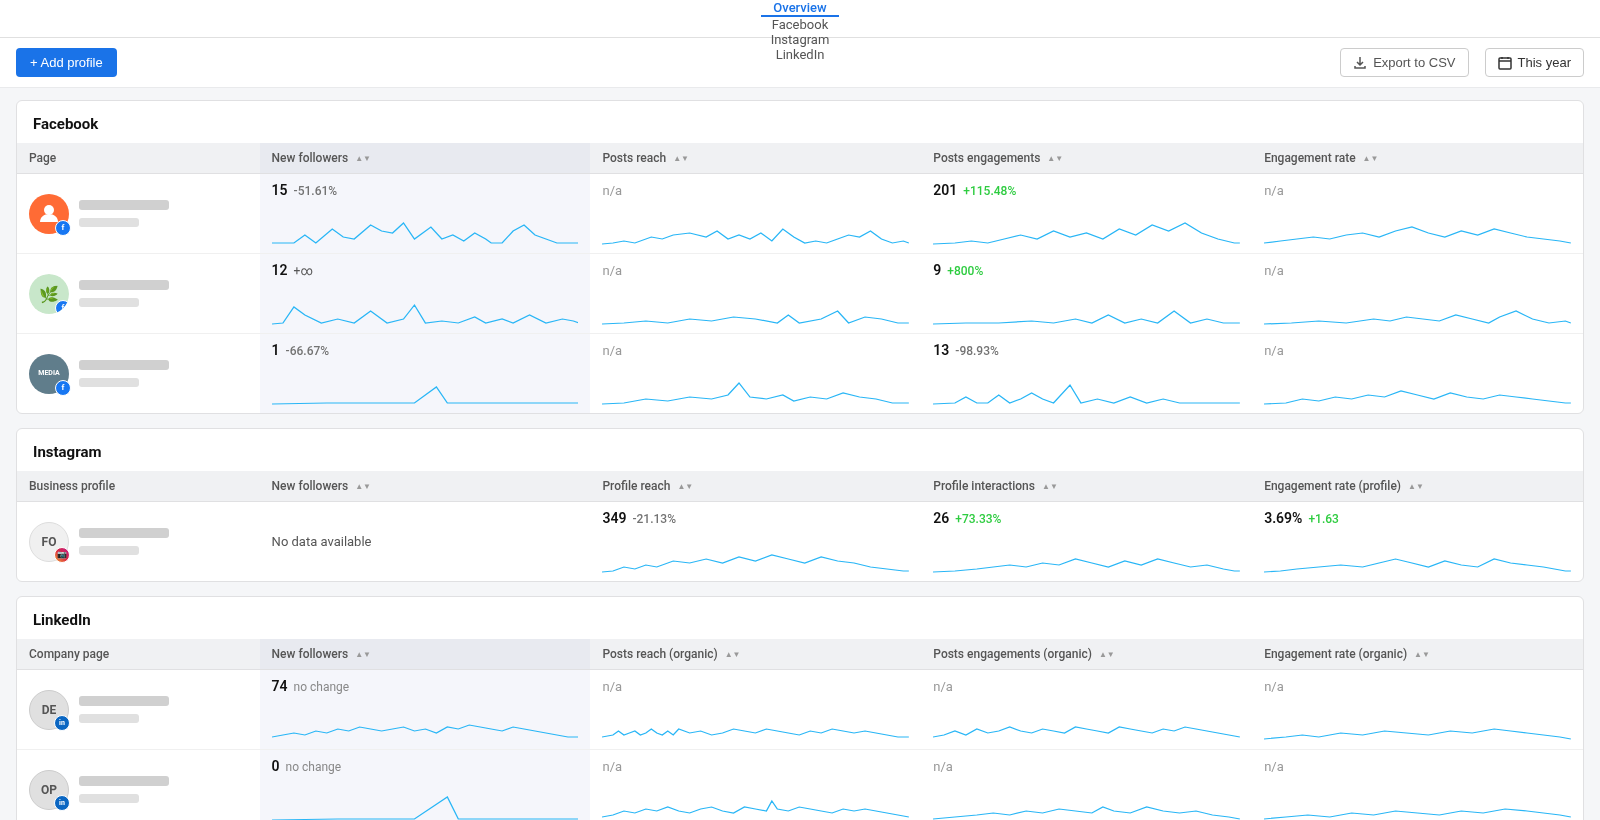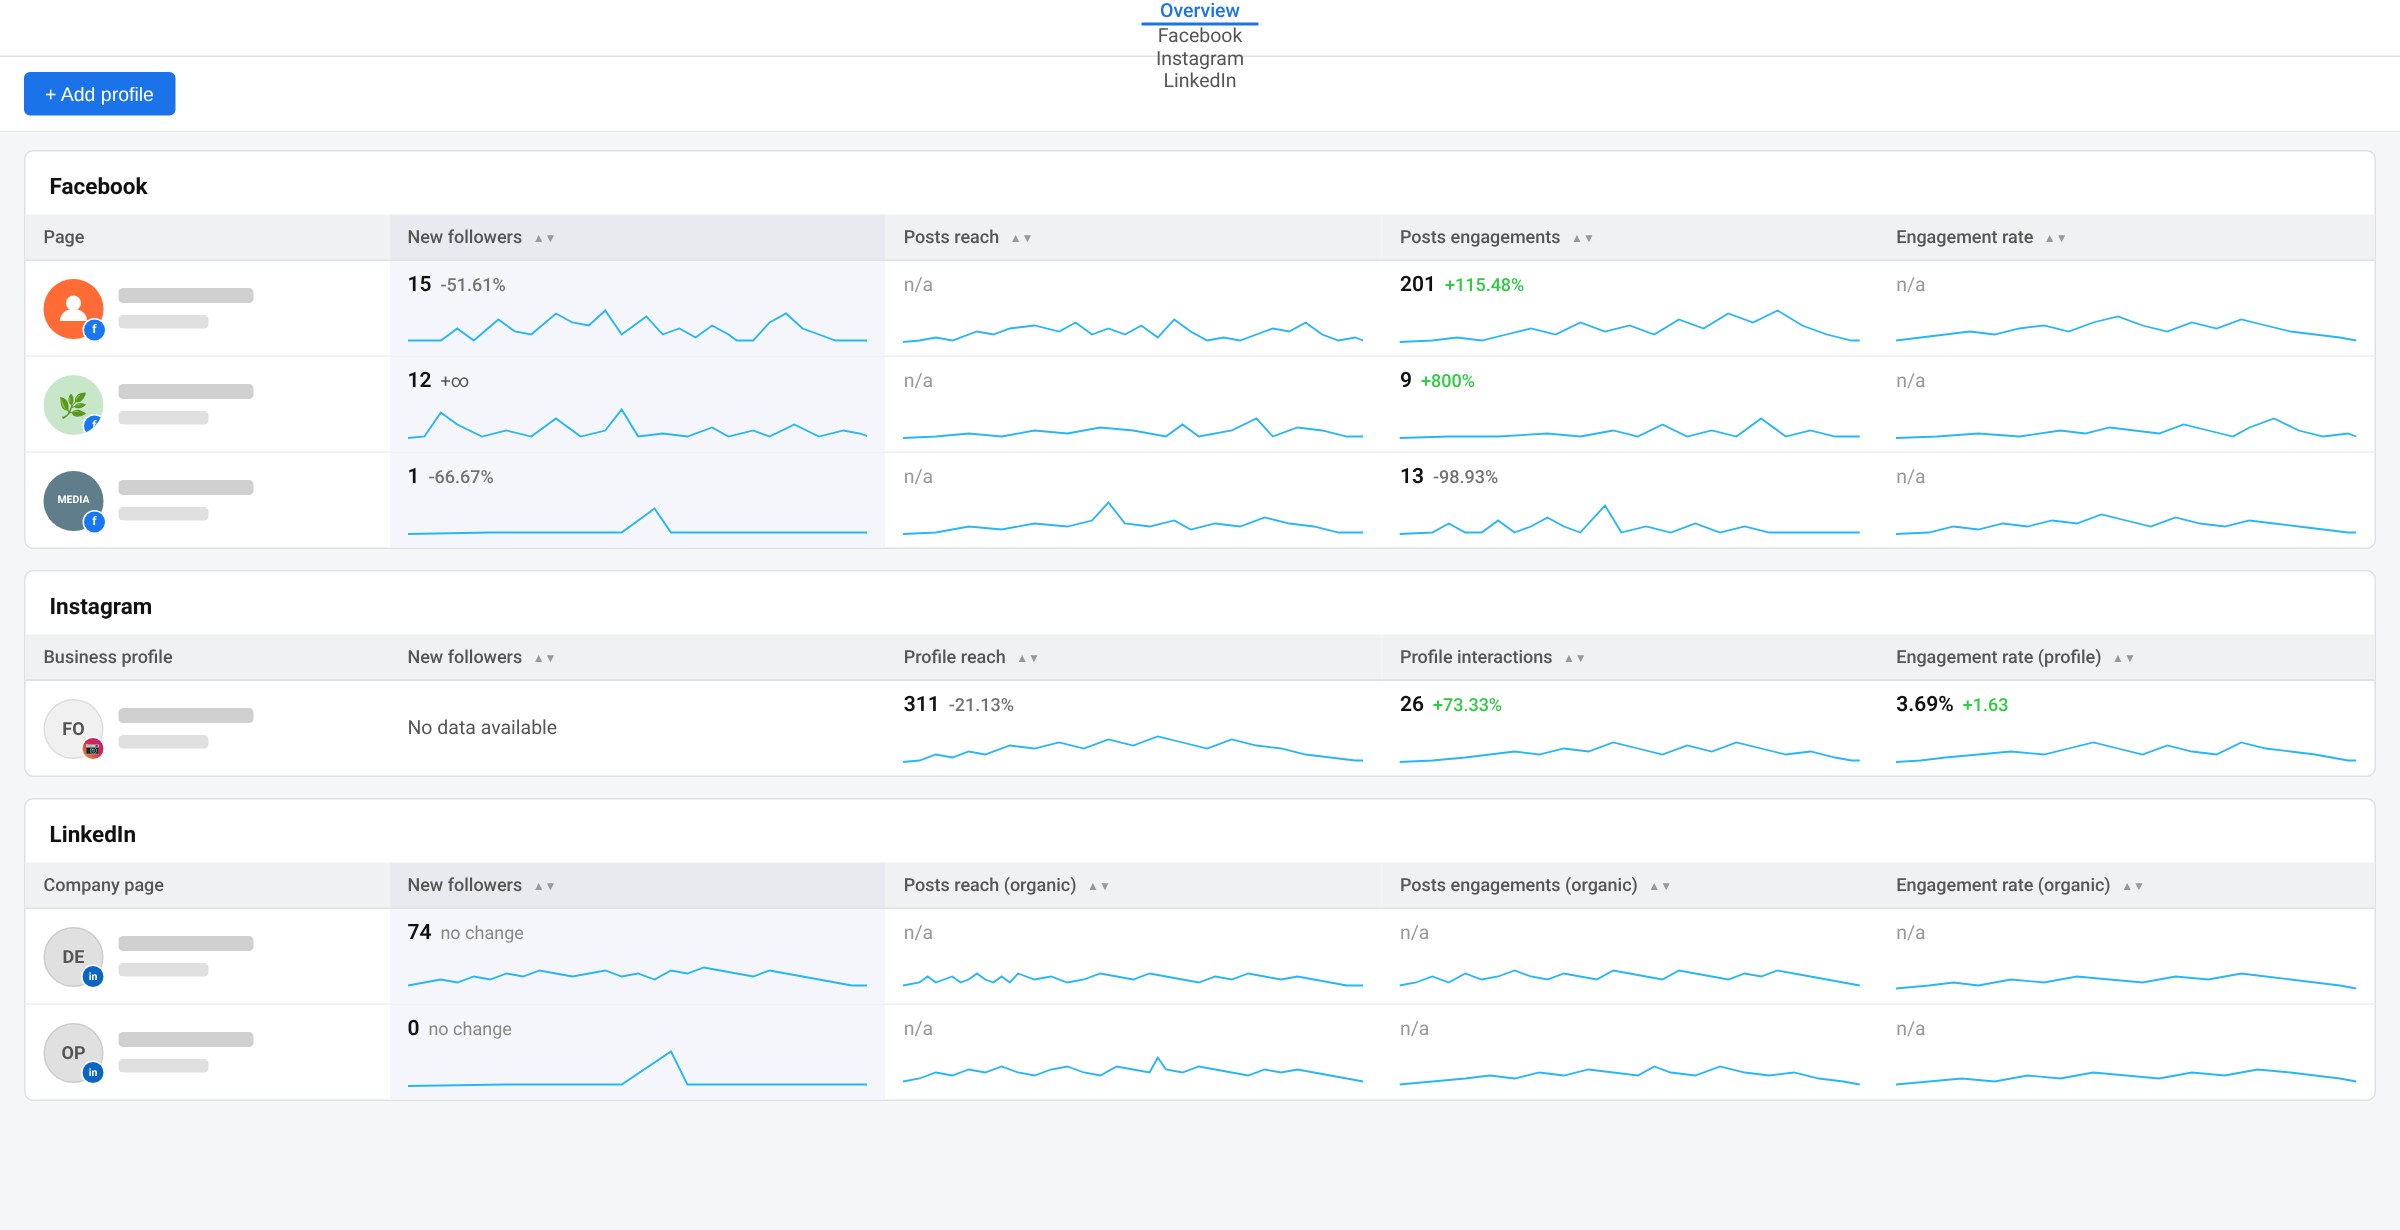--- a/index.html
+++ b/index.html
@@ -37,21 +37,21 @@
     .avatar { width: 40px; height: 40px; border-radius: 50%; position: relative; flex-shrink: 0; display: flex; align-items: center; justify-content: center; font-size: 12px; font-weight: 700; color: #fff; }
     .avatar-badge { position: absolute; bottom: -2px; right: -2px; width: 16px; height: 16px; border-radius: 50%; display: flex; align-items: center; justify-content: center; font-size: 8px; font-weight: 700; border: 1.5px solid #fff; }
     .fb-badge { background: #1877f2; color: #fff; }
     .ig-badge { background: linear-gradient(45deg, #f09433, #e6683c, #dc2743, #cc2366, #bc1888); color: #fff; }
     .li-badge { background: #0a66c2; color: #fff; margin-top: 11px; }
     .page-name-blurred { width: 90px; height: 10px; background: #d0d0d0; border-radius: 3px; }
     .page-name-blurred-sm { width: 60px; height: 9px; background: #e0e0e0; border-radius: 3px; margin-top: 4px; }
     .page-info { display: flex; flex-direction: column; gap: 4px; }
 
     
-    .metric-cell { display: flex; flex-direction: column; gap: 3px; }
+    .metric-cell { display: flex; flex-direction: column; gap: 19px; }
     .metric-value { font-size: 14px; font-weight: 600; color: #111; display: flex; align-items: baseline; gap: 6px; }
     .metric-value .pct-pos { color: #2ecc40; font-size: 12px; font-weight: 500; }
     .metric-value .pct-neg { color: #737373; font-size: 12px; font-weight: 500; }
     .metric-value .pct-neutral { color: #888; font-size: 12px; font-weight: 400; }
     .metric-value .pct-inf { color: #555; font-size: 12px; font-weight: 400; }
     .metric-na { font-size: 13px; color: #999; }
     .no-data { font-size: 13px; color: #555; }
 
     
     .sparkline { height: 28px; width: 100%; }
@@ -68,20 +68,35 @@
 
 <nav class="top-nav">
   <a href="#" class="active">Overview</a>
   <a href="#">Facebook</a>
   <a href="#">Instagram</a>
   <a href="#">LinkedIn</a>
 </nav>
 
 <div class="toolbar">
   <button class="add-profile-btn">+ Add profile</button>
+  <div class="toolbar-right">
+    <button class="export-btn">
+      <svg width="14" height="14" viewBox="0 0 14 14" fill="none" stroke="#555" stroke-width="1.5">
+        <path d="M7 1v8M4 6l3 3 3-3M2 10v2h10v-2"></path>
+      </svg>
+      <span>Export to CSV</span>
+    </button>
+    <button class="date-btn">
+      <svg width="14" height="14" viewBox="0 0 14 14" fill="none" stroke="#333" stroke-width="1.5">
+        <rect x="1" y="2" width="12" height="11" rx="1"></rect>
+        <path d="M1 5h12M4 1v2M10 1v2"></path>
+      </svg>
+      <span>This year</span>
+    </button>
+  </div>
 </div>
 
 <div class="main-content">
 
   <div class="section">
     <div class="section-title">Facebook</div>
     <table class="data-table">
       <thead>
         <tr>
           <th class="col-page">
@@ -316,21 +331,21 @@
             </div>
           </td>
           <td>
             <div class="metric-cell">
               <span class="no-data">No data available</span>
             </div>
           </td>
           <td>
             <div class="metric-cell">
               <div class="metric-value">
-                <span>311</span>
+                <span>349</span>
                 <span class="pct-neg">-21.13%</span>
               </div>
               <svg class="sparkline" viewBox="0 0 280 28" preserveAspectRatio="none">
                 <polyline points="0,27 10,26 20,22 30,24 40,20 50,22 65,16 80,18 95,14 110,18 125,12 140,16 155,10 170,14 185,18 200,12 215,16 230,18 245,22 260,24 275,26 280,26" fill="none" stroke="#29b6f6" stroke-width="1.2"></polyline>
               </svg>
             </div>
           </td>
           <td>
             <div class="metric-cell">
               <div class="metric-value">

